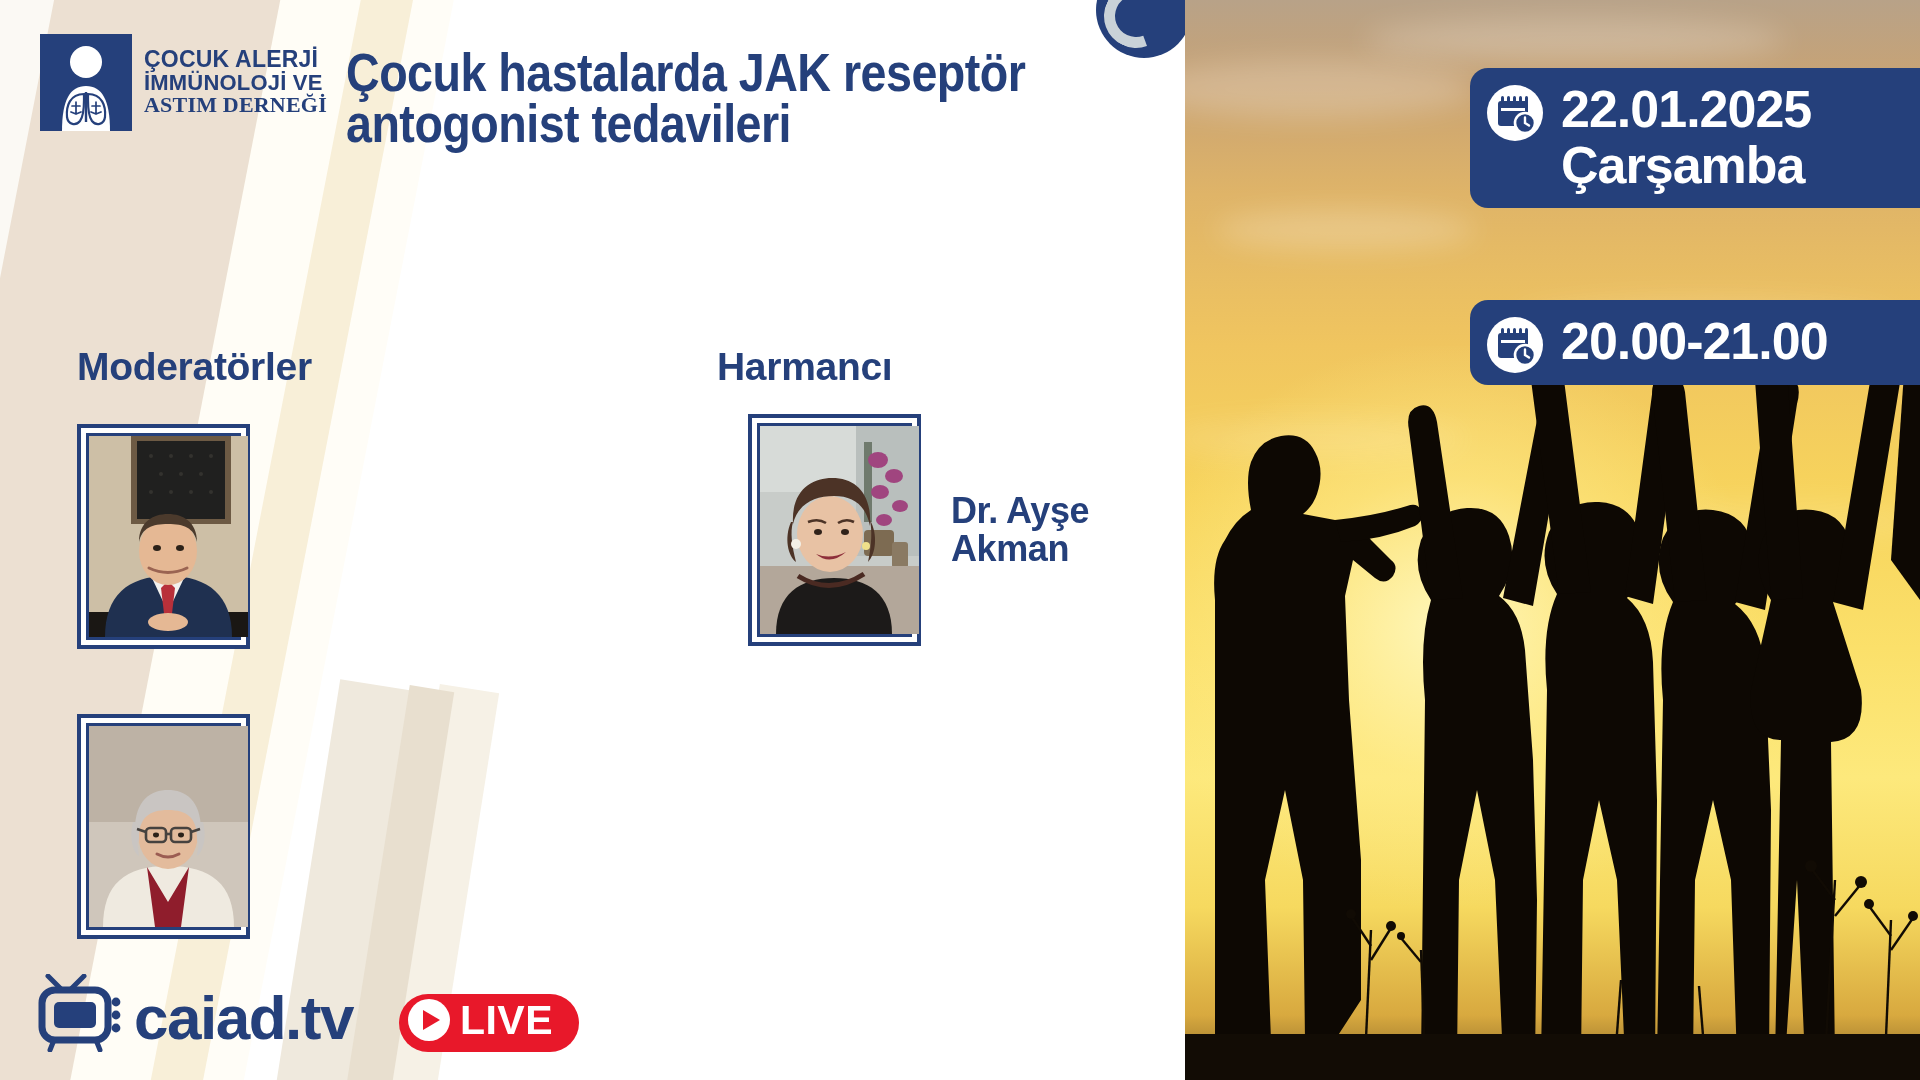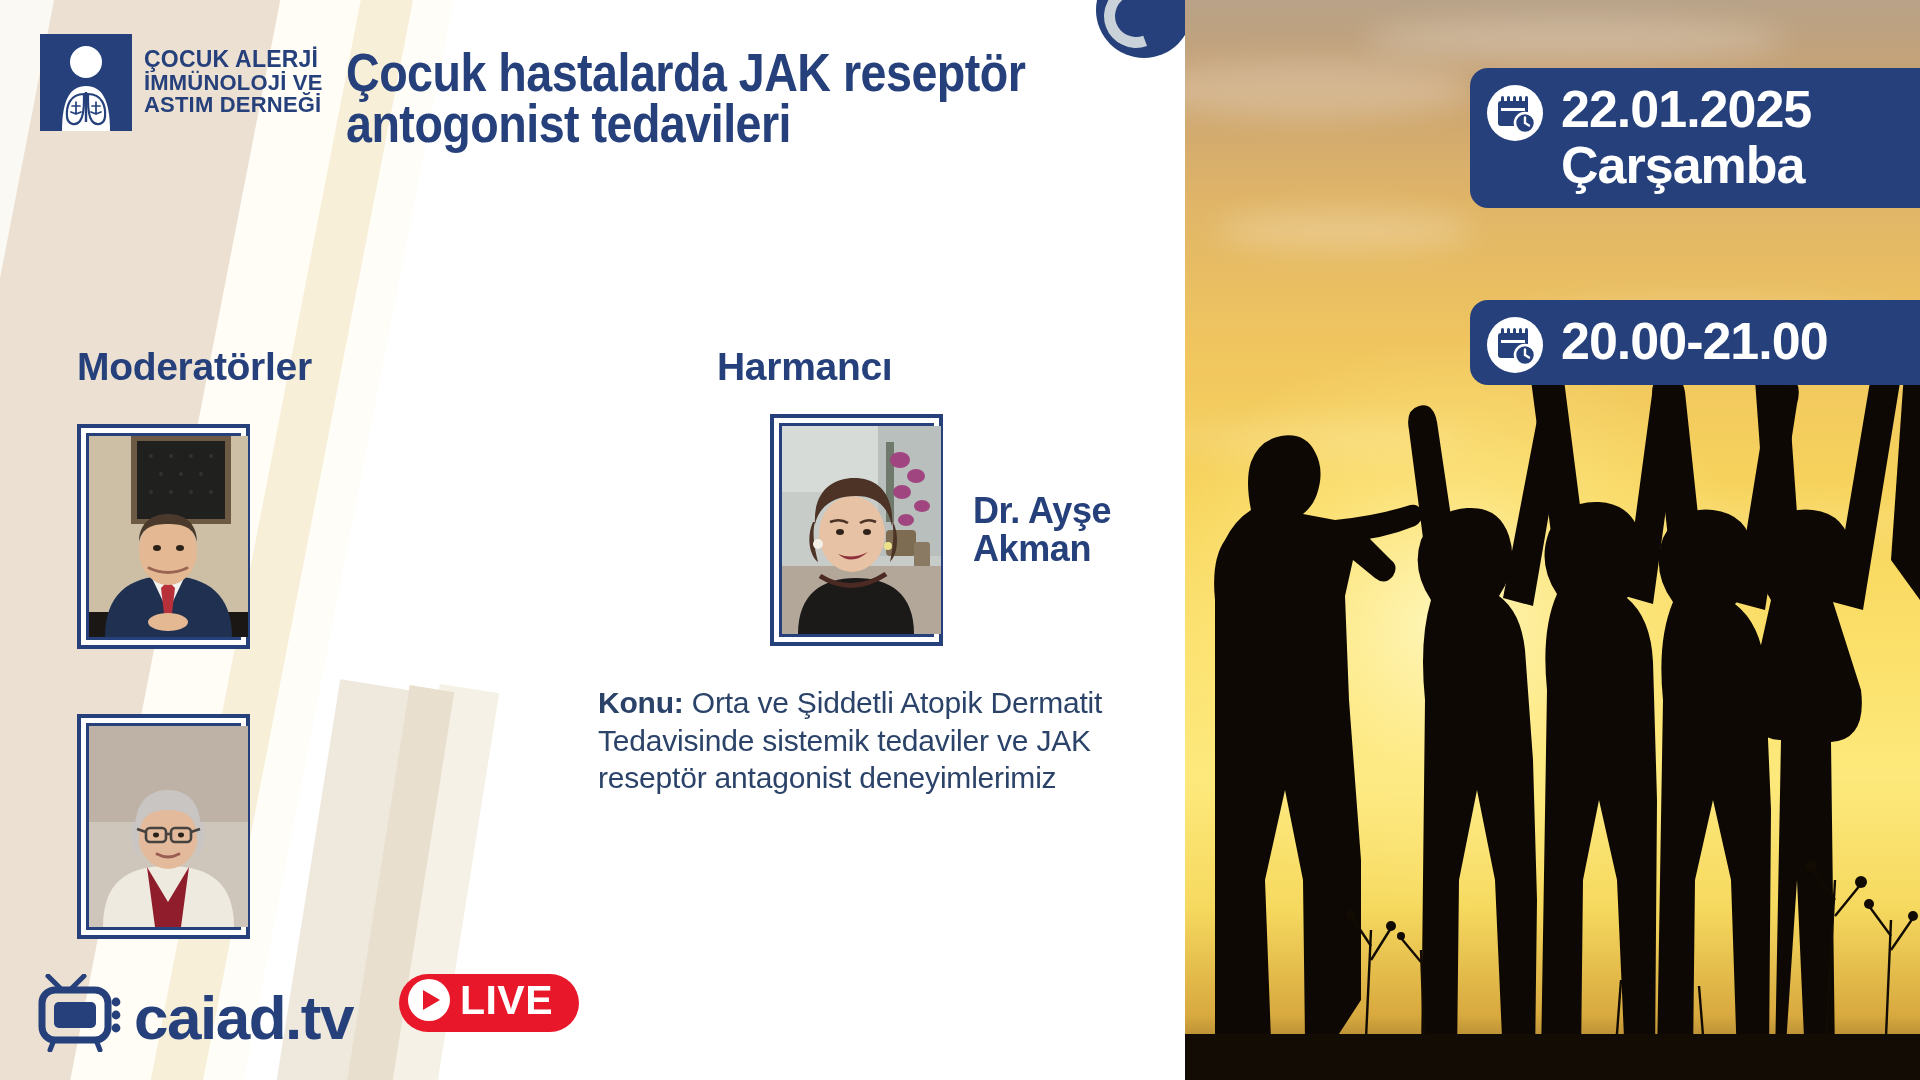--- a/index.html
+++ b/index.html
@@ -85,21 +85,21 @@
   }
   .logo-mark svg { position:absolute; inset:0; }
   .logo-words {
     color:#25407b;
     font-weight:bold;
     line-height:1.04;
     letter-spacing:.2px;
   }
   .logo-words div { font-size:23px; white-space:nowrap; }
   .lw2 { font-size:22px !important; }
-  .lw3 { font-size:22px !important; }
+  .lw3 { font-size:22px !important;font-family:Liberation Serif, serif; }
 
   
   .title {
     position:absolute; left:346px; top:48px;
     width:830px;
     color:#25407b;
     font-weight:bold;
     font-size:53px;
     line-height:0.96;
     letter-spacing:-0.6px;
@@ -119,21 +119,21 @@
     position:absolute; left:717px; top:345px;
     color:#25407b; font-weight:bold; font-size:39px;
     letter-spacing:-0.3px;
     z-index:6;
   }
 
   
   .person { position:absolute; display:flex; align-items:center; z-index:6; }
   .p-mod1  { left:77px;  top:424px; }
   .p-mod2  { left:77px;  top:714px; }
-  .p-spk   { left:734px; top:414px;padding-left:36px; }
+  .p-spk   { left:712px; top:414px;padding-left:36px; }
 
   .photo-frame {
     border:4px solid #25407b;
     padding:5px;
     background:#ffffff;
     flex:0 0 auto;
   }
   .photo-frame .inner { border:3px solid #25407b; padding:0; line-height:0; }
   .photo {
     display:block;
@@ -160,21 +160,21 @@
     font-size:30px;
     line-height:1.25;
     letter-spacing:-0.2px;
     z-index:6;
   }
   .topic b { font-weight:bold; }
 
   
   .footer {
     position:absolute; left:38px; bottom:28px;
-    display:flex; align-items:flex-start; gap:46px;
+    display:flex; align-items:flex-end; gap:46px;
     z-index:8;
   }
   .brand { display:flex; align-items:center; gap:4px; }
   .tv-icon { width:92px; height:78px; flex:0 0 auto; }
   .brand-text {
     color:#25407b; font-weight:bold; font-size:62px;
     letter-spacing:-1.5px;
     transform:translateY(4px);
   }
   .live-pill {
@@ -406,23 +406,20 @@
             <circle cx="36" cy="118" r="5" fill="#f3f0e6"></circle>
             <circle cx="106" cy="120" r="4" fill="#efe08a"></circle>
           </svg>
         </div>
       </div>
     </div>
     <div class="person-name">Dr. Ayşe
 Akman</div>
   </div>
 
-  <div class="topic">
-    <b>Konu:</b><span> Orta ve Şiddetli Atopik Dermatit Tedavisinde sistemik tedaviler ve JAK reseptör antagonist deneyimlerimiz</span>
-  </div>
 
   <div class="footer">
     <div class="brand">
       <div class="tv-icon">
         <svg viewBox="0 0 92 78" width="92" height="78" aria-hidden="true">
           <path d="M24 16 L10 2" stroke="#25407b" stroke-width="5" stroke-linecap="round" fill="none"></path>
           <path d="M32 16 L46 2" stroke="#25407b" stroke-width="5" stroke-linecap="round" fill="none"></path>
           <rect x="4" y="16" width="66" height="50" rx="13" fill="none" stroke="#25407b" stroke-width="7"></rect>
           <rect x="16" y="28" width="42" height="26" rx="5" fill="#25407b"></rect>
           <circle cx="78" cy="28" r="4.4" fill="#25407b"></circle>

